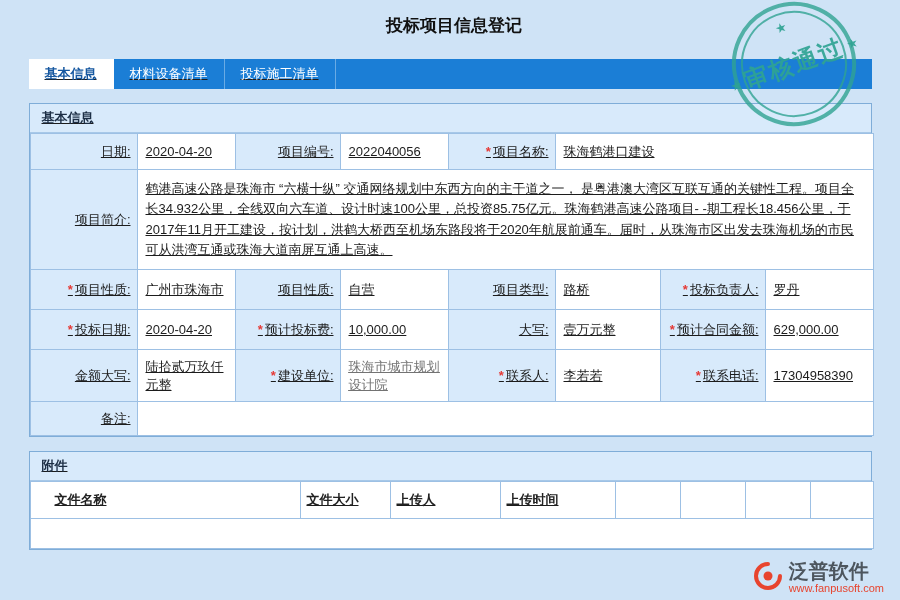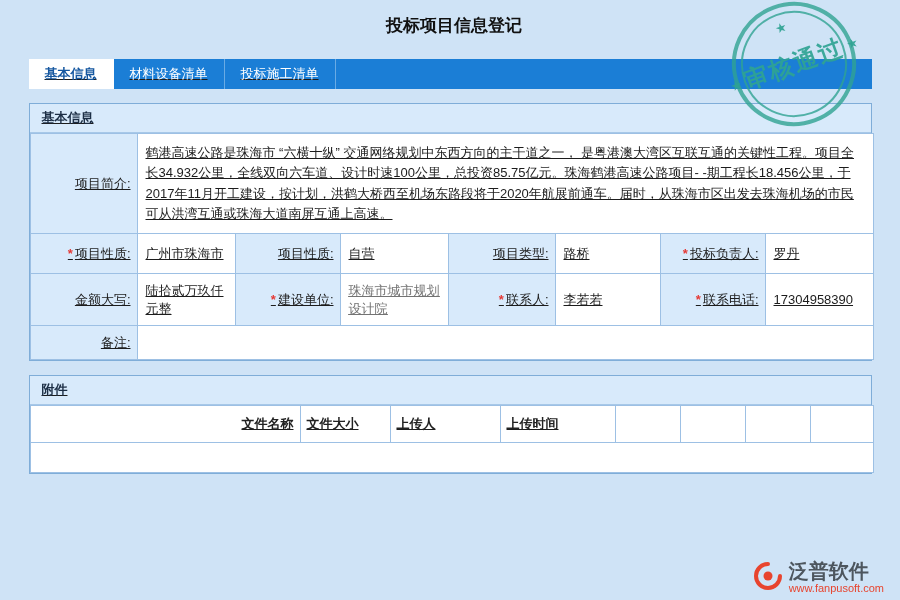--- a/index.html
+++ b/index.html
@@ -84,21 +84,21 @@
   
   .attach-table th {
     border: 1px solid #9dc0e4;
     background: #ffffff;
     font-weight: bold;
     color: #222;
     padding: 9px 6px;
     text-align: left;
     font-size: 13px;
   }
-  .attach-table th.first { text-align: right; padding-left: 24px; }
+  .attach-table th.first { text-align: left; padding-left: 24px; }
   .attach-table td.empty-row { height: 30px; border: 1px solid #9dc0e4; background: #ffffff; }
 
   
   .stamp {
     position: absolute;
     left: 732px; top: 2px;
     width: 124px; height: 124px;
     border: 4px solid rgba(47,163,146,.8);
     border-radius: 50%;
     transform: rotate(-20deg);
@@ -165,33 +165,51 @@
         <col style="width:107px">
           <col style="width:98px">
         <col style="width:105px">
           <col style="width:108px">
         <col style="width:107px">
           <col style="width:105px">
         <col style="width:105px">
           <col style="width:108px">
       </colgroup>
       <tbody>
+          <tr class="r1">
+        <td class="lbl"><span>日期:</span></td>
+        <td class="val">2020-04-20</td>
+        <td class="lbl"><span>项目编号:</span></td>
+        <td class="val">2022040056</td>
+        <td class="lbl"><span class="req">*</span><span>项目名称:</span></td>
+        <td class="val" colspan="3">珠海鹤港口建设</td>
+      </tr>
       <tr class="r2">
         <td class="lbl"><span>项目简介:</span></td>
         <td class="val intro" colspan="7">鹤港高速公路是珠海市 “六横十纵” 交通网络规划中东西方向的主干道之一， 是粤港澳大湾区互联互通的关键性工程。项目全长34.932公里，全线双向六车道、设计时速100公里，总投资85.75亿元。珠海鹤港高速公路项目- -期工程长18.456公里，于2017年11月开工建设，按计划，洪鹤大桥西至机场东路段将于2020年航展前通车。届时，从珠海市区出发去珠海机场的市民可从洪湾互通或珠海大道南屏互通上高速。</td>
       </tr>
       <tr class="r3">
         <td class="lbl"><span class="req">*</span><span>项目性质:</span></td>
         <td class="val">广州市珠海市</td>
         <td class="lbl"><span>项目性质:</span></td>
         <td class="val">自营</td>
         <td class="lbl"><span>项目类型:</span></td>
         <td class="val">路桥</td>
         <td class="lbl"><span class="req">*</span><span>投标负责人:</span></td>
         <td class="val">罗丹</td>
+      </tr>
+      <tr class="r4">
+        <td class="lbl"><span class="req">*</span><span>投标日期:</span></td>
+        <td class="val">2020-04-20</td>
+        <td class="lbl"><span class="req">*</span><span>预计投标费:</span></td>
+        <td class="val">10,000.00</td>
+        <td class="lbl"><span>大写:</span></td>
+        <td class="val">壹万元整</td>
+        <td class="lbl"><span class="req">*</span><span>预计合同金额:</span></td>
+        <td class="val">629,000.00</td>
       </tr>
       <tr class="r5">
         <td class="lbl"><span>金额大写:</span></td>
         <td class="val">陆拾贰万玖仟元整</td>
         <td class="lbl"><span class="req">*</span><span>建设单位:</span></td>
         <td class="val"><a class="cell-link">珠海市城市规划设计院</a></td>
         <td class="lbl"><span class="req">*</span><span>联系人:</span></td>
         <td class="val">李若若</td>
         <td class="lbl"><span class="req">*</span><span>联系电话:</span></td>
         <td class="val">17304958390</td>

